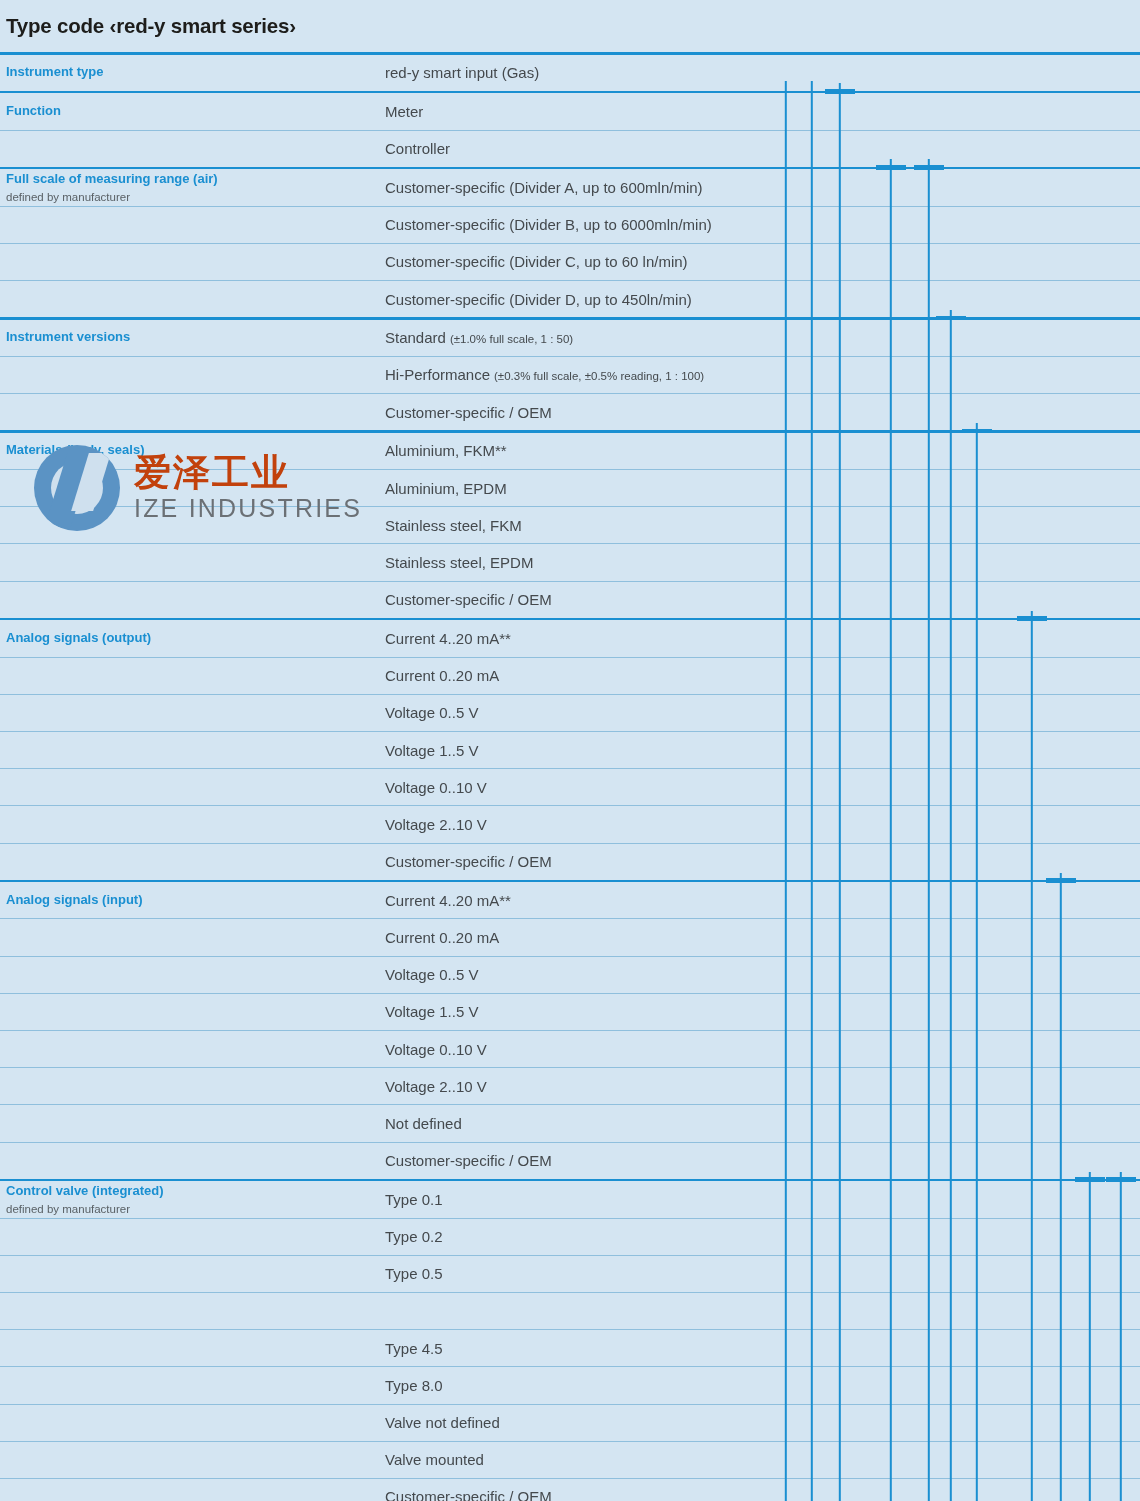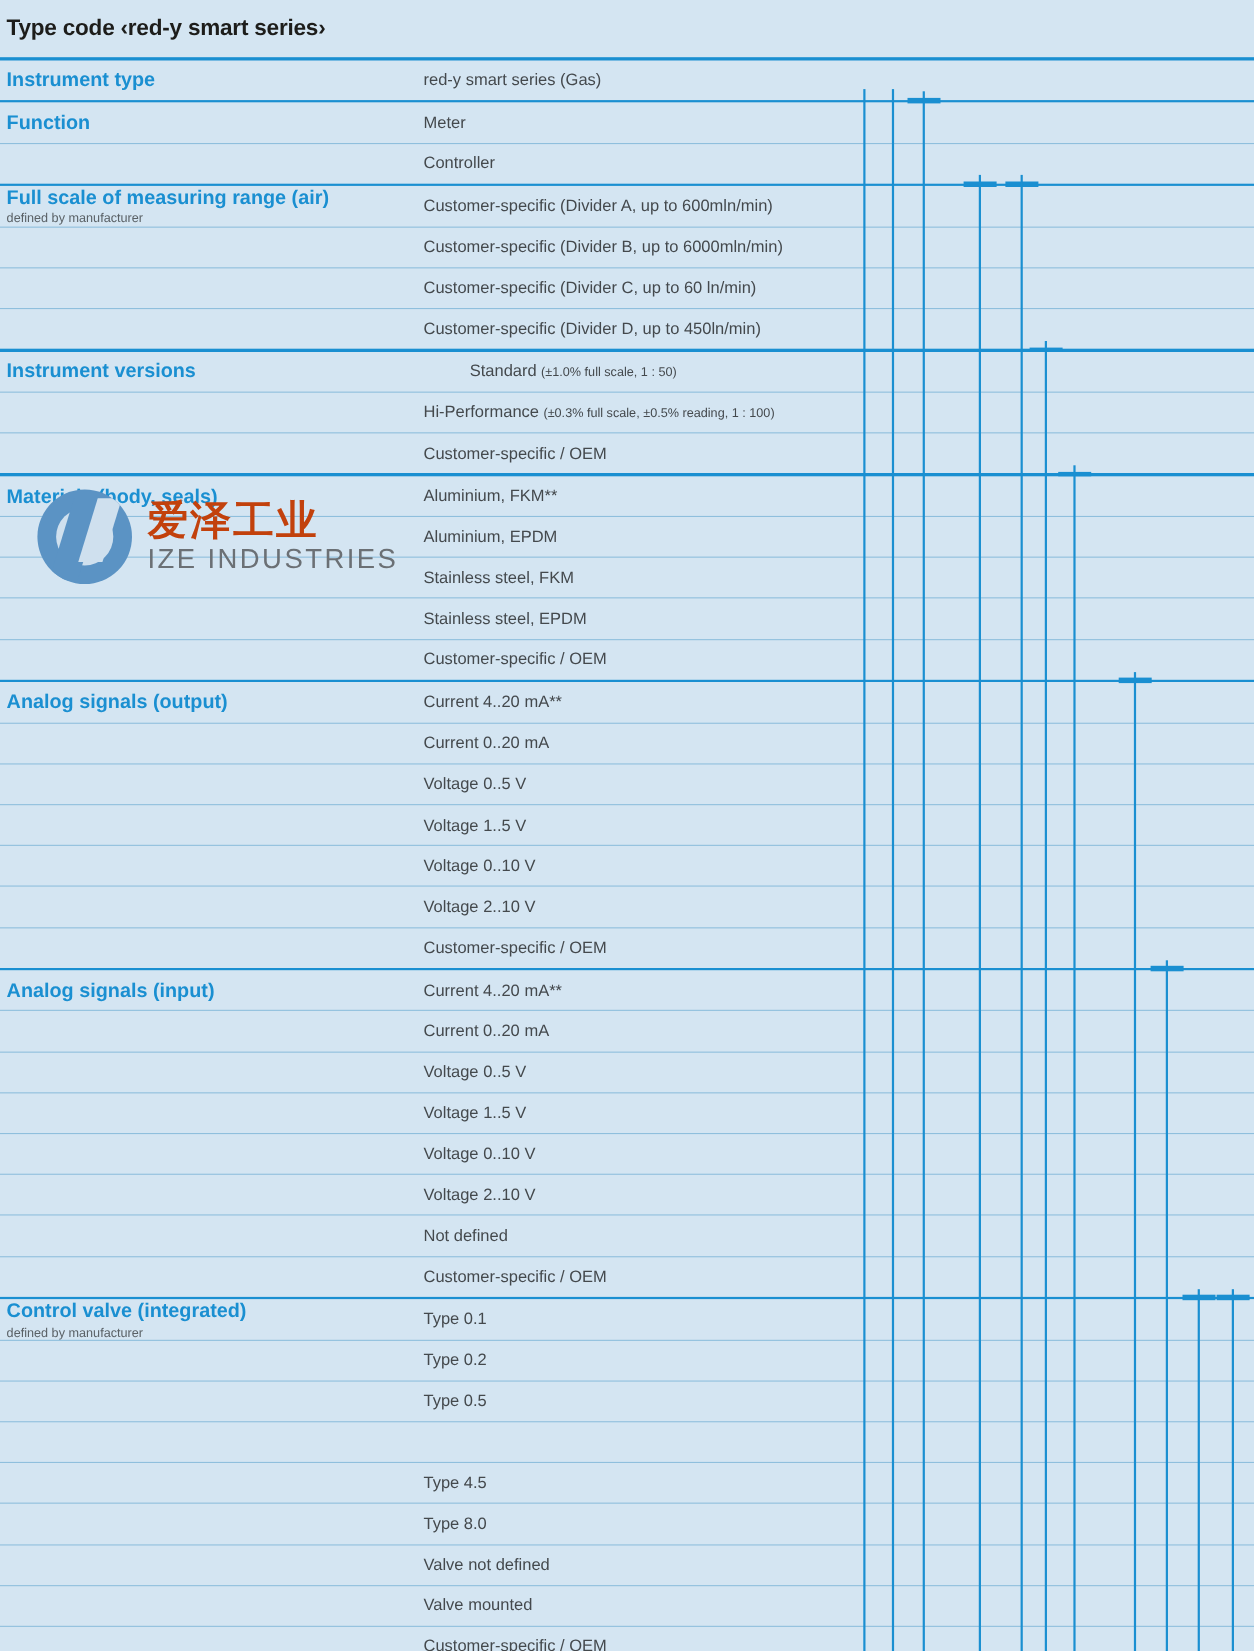--- a/index.html
+++ b/index.html
@@ -45,21 +45,21 @@
     width: 385px;
     flex: 0 0 385px;
     padding-left: 6px;
     display: flex;
     flex-direction: column;
     justify-content: center;
   }
   .cat-title {
     color: #1a8fd1;
     font-weight: bold;
-    font-size: 18px;
+    font-size: 13px;
     line-height: 1.15;
   }
   .cat-sub {
     color: #5a6166;
     font-size: 11.5px;
     margin-top: 4px;
     line-height: 1.1;
   }
 
   .opt-cell {
@@ -190,21 +190,21 @@
 
 <div id="grid">
     <div class="sep-wrap">
       <div class="sep-major"></div>
     </div>
     <div class="row" style="height: 36.2px;">
       <div class="cat-cell">
         <div class="cat-title">Instrument type</div>
       </div>
       <div class="opt-cell">
-        <span>red-y smart series (Gas)</span>
+        <span>red-y smart input (Gas)</span>
       </div>
       <div class="codes-cell"></div>
     </div>
     <div class="sep-wrap">
       <div class="sep-major"></div>
       <div class="branch-tick" style="left: 840px;"></div>
     </div>
     <div class="row" style="height: 36.2px;">
       <div class="cat-cell">
         <div class="cat-title">Function</div>
@@ -266,21 +266,21 @@
       <div class="cat-cell"></div>
       <div class="opt-cell">
         <span>Customer-specific (Divider D, up to 450ln/min)</span>
       </div>
       <div class="codes-cell"></div>
     </div>
     <div class="sep-wrap">
       <div class="sep-major"></div>
       <div class="branch-tick" style="left: 951px;"></div>
     </div>
-    <div class="row" style="height: 36.2px; gap: 42px;">
+    <div class="row" style="height: 36.2px;">
       <div class="cat-cell">
         <div class="cat-title">Instrument versions</div>
       </div>
       <div class="opt-cell">
         <span>Standard</span>
         <span class="paren">(±1.0% full scale, 1 : 50)</span>
       </div>
       <div class="codes-cell"></div>
     </div>
     <div class="sep-wrap">

